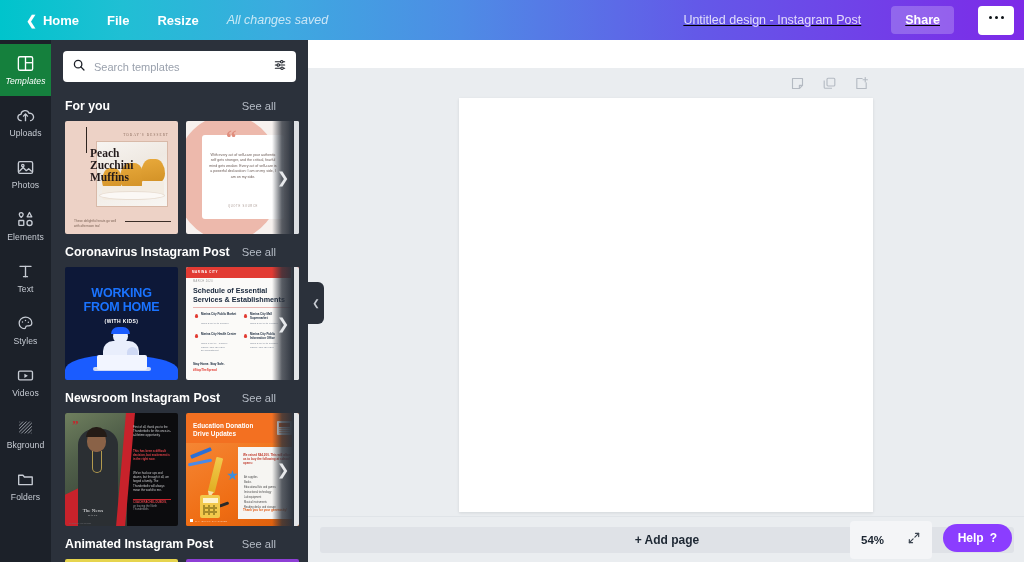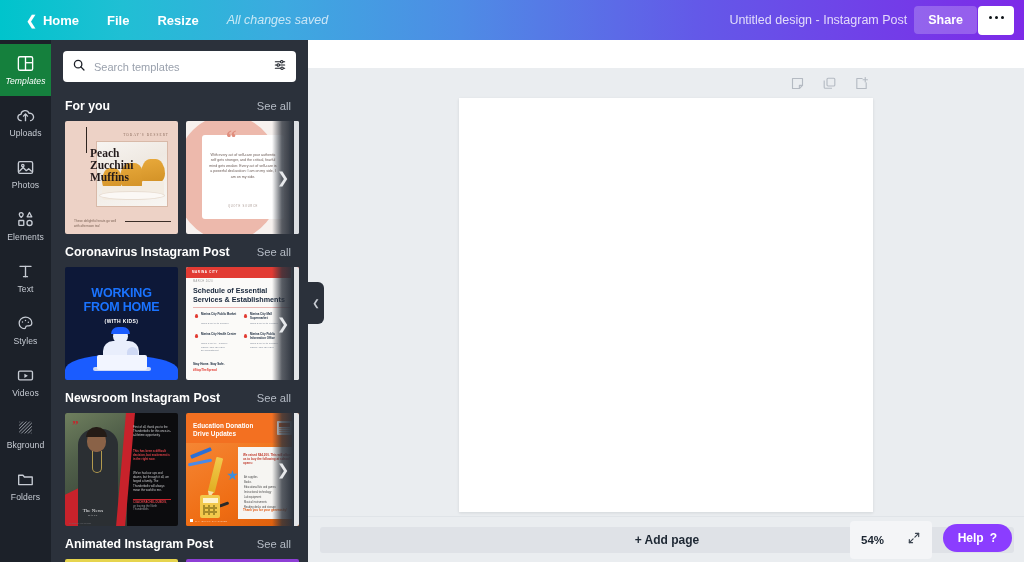--- a/index.html
+++ b/index.html
@@ -25,22 +25,22 @@
     padding: 0 14px; height: 100%; cursor: pointer;
     white-space: nowrap;
   }
   .tb-item.plain { font-weight: bold; }
   .chev-left { font-size: 13px; line-height: 1; display: inline-block; color: #fff; }
   .tb-status {
     color: rgba(255,255,255,0.72); font-size: 12.5px; font-style: italic;
     padding: 0 14px; white-space: nowrap;
   }
   .tb-right {
-    margin-left: auto; display: flex; align-items: center; gap: 1px;
-    padding-right: 10px; height: 100%;
+    margin-left: auto; display: flex; align-items: center; gap: 24px;
+    padding-right: 10px; height: 100%; text-decoration: underline;
   }
   .tb-title {
     color: rgba(255,255,255,0.80); font-size: 12.5px; white-space: nowrap;
     margin-right: 6px; cursor: pointer;
   }
   .btn-share {
     background: rgba(255,255,255,0.22); color: #fff;
     font-size: 12.5px; font-weight: bold;
     border-radius: 4px; padding: 7px 14px; cursor: pointer;
     border: none; white-space: nowrap;
@@ -94,21 +94,21 @@
     flex: 1; border: none; outline: none; font-size: 11px;
     color: #1b1f27; font-family: "Liberation Sans", sans-serif; background: transparent;
   }
   .search-input::placeholder { color: #9aa1ad; }
   .sliders { flex: none; cursor: pointer; }
 
   .sections { height: 480px; overflow: hidden; padding-bottom: 4px; }
   .section { padding: 6px 0 0 0; position: relative; }
   .section-head {
     display: flex; align-items: baseline; justify-content: space-between;
-    padding: 5px 17px 8px 14px;
+    padding: 5px 32px 8px 14px;
   }
   .section-title { color: #fff; font-size: 12.3px; font-weight: bold; }
   .see-all { color: #b6bcc6; font-size: 11.2px; cursor: pointer; }
   .thumbs { display: flex; gap: 8px; padding: 0 14px; position: relative; }
   .thumb {
     width: 113px; height: 113px; border-radius: 2px; overflow: hidden;
     cursor: pointer; position: relative; flex: none; background: #fff;
   }
   .arrow-next {
     position: absolute; right: 14px; top: 0; width: 22px; height: 113px;

